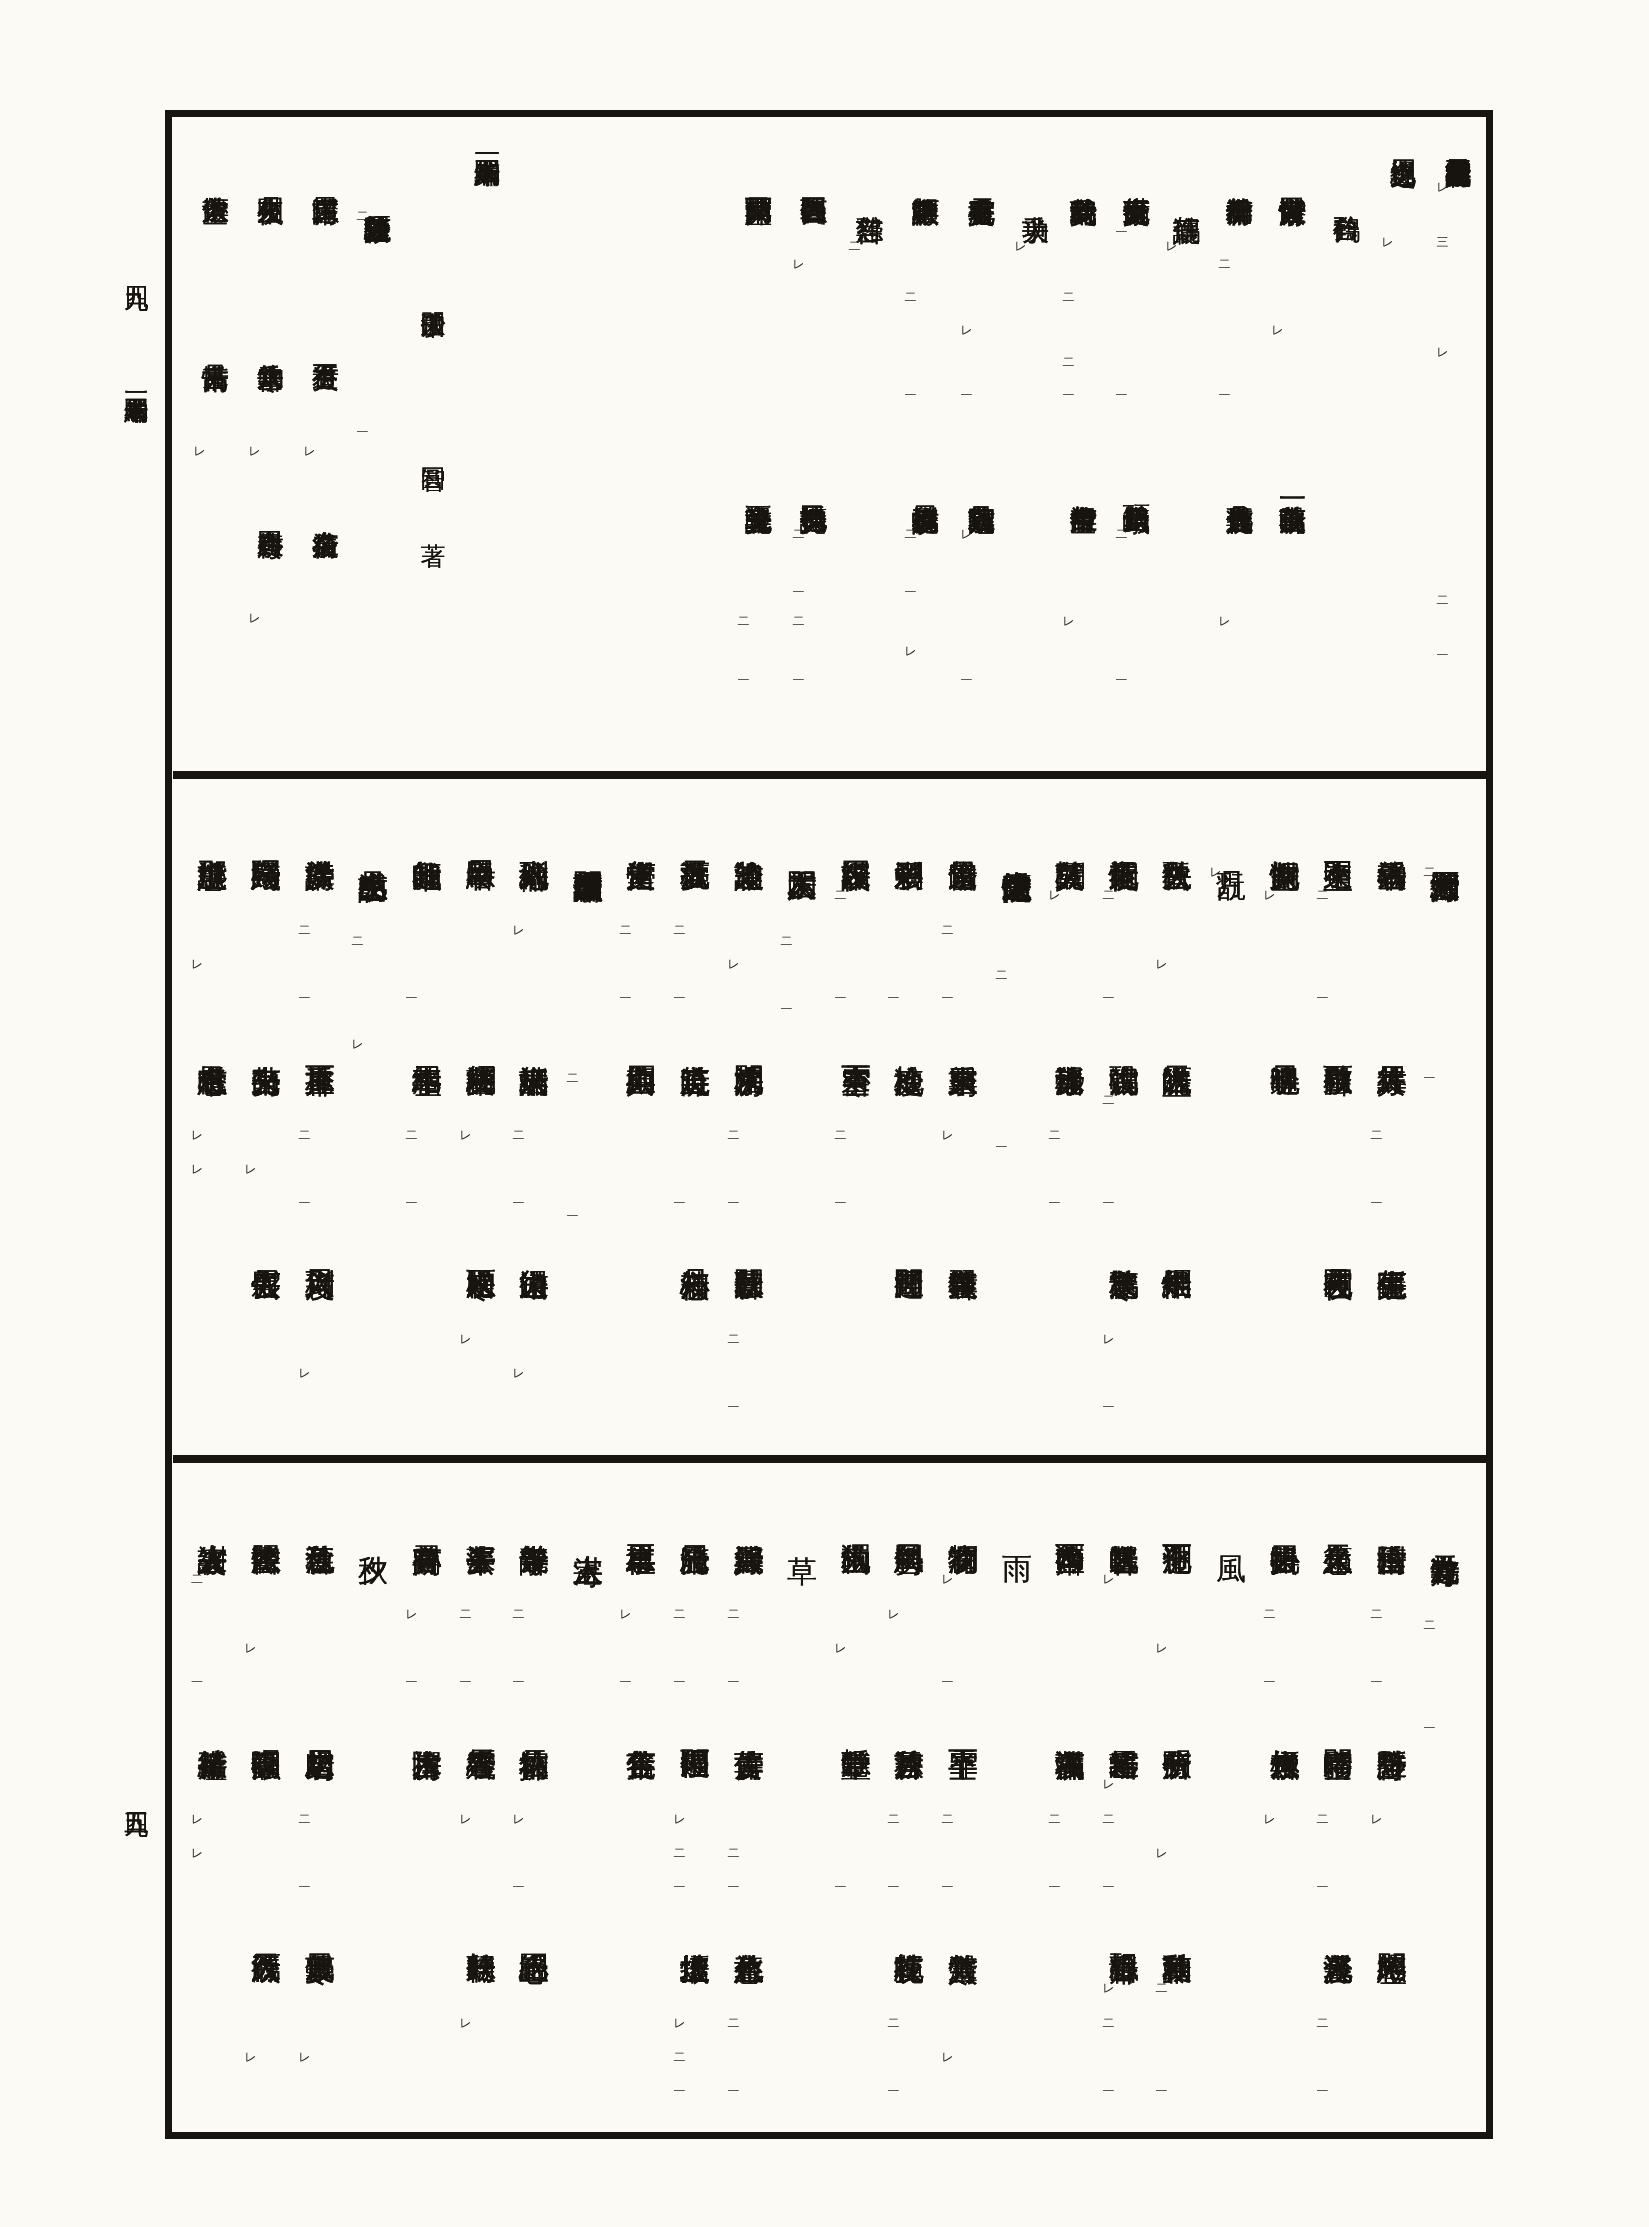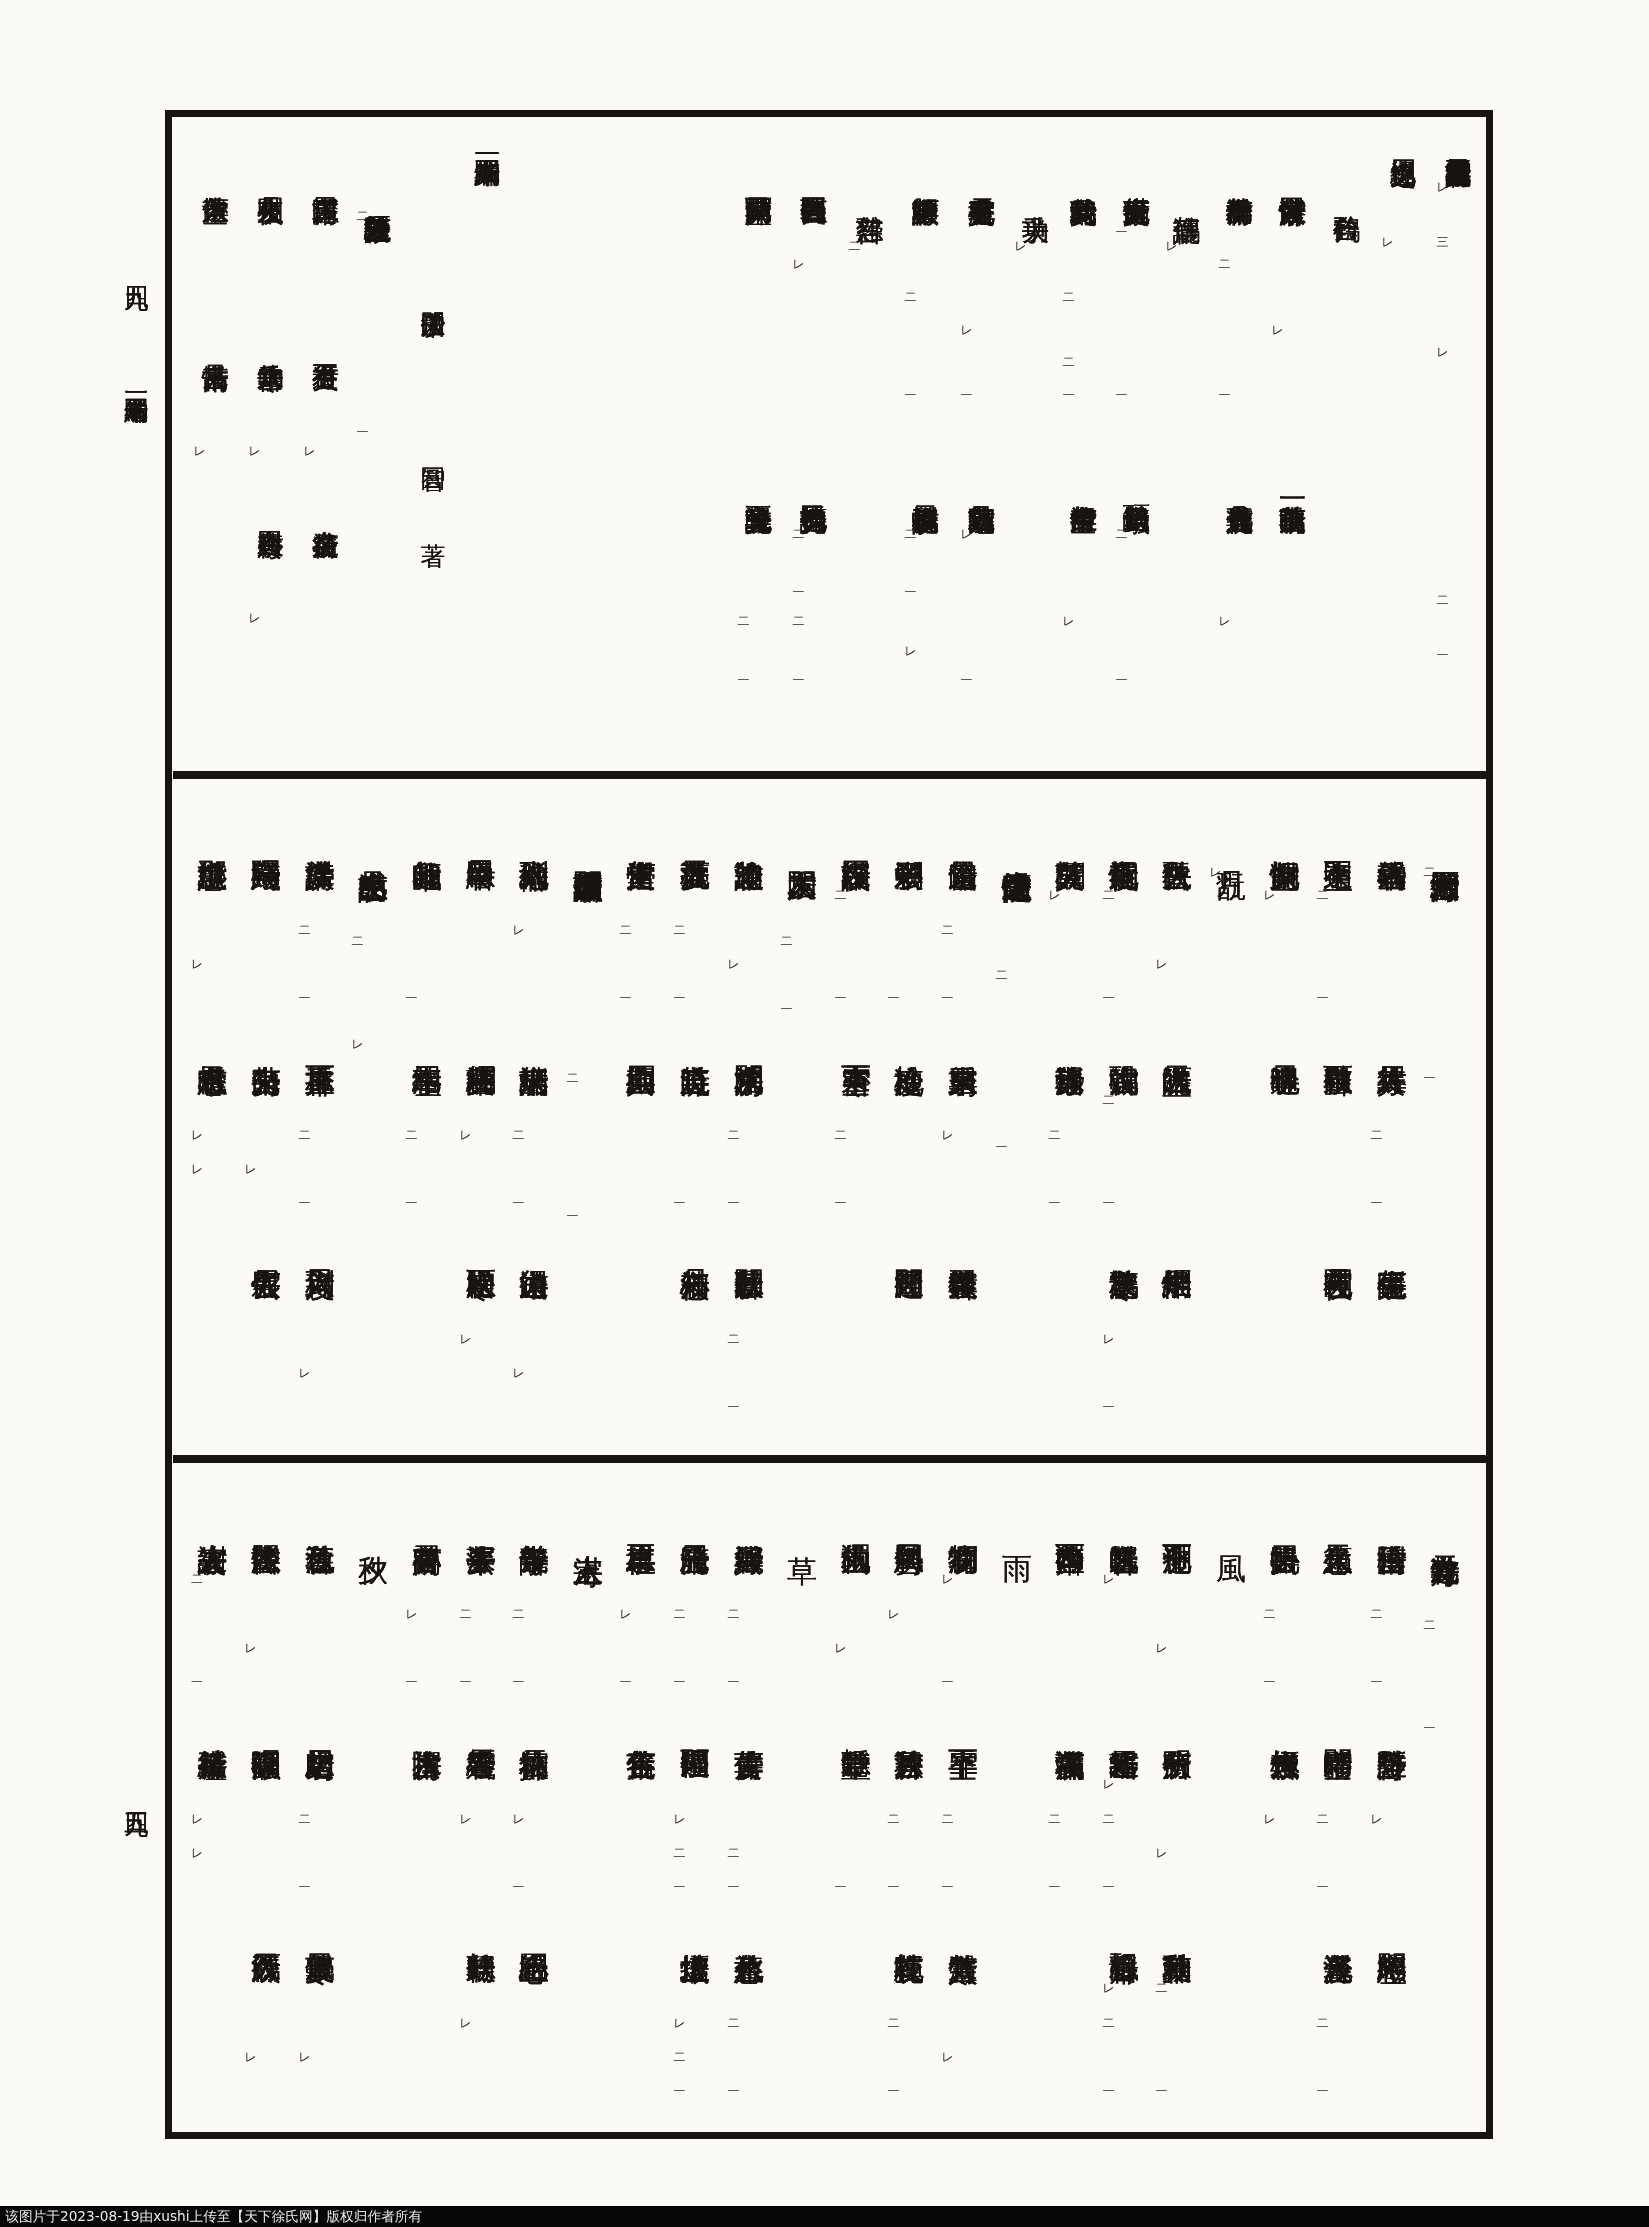--- a/index.html
+++ b/index.html
@@ -841,18 +841,15 @@
   <div class="vmargin" style="left:121px;top:268px;height:94px">
     <span>九四九</span>
   </div>
   <div class="vmargin" style="left:121px;top:380px;height:206px">
     <span>閑居編卷五十一</span>
   </div>
   <div class="vmargin" style="left:121px;top:1794px;height:94px">
     <span>九四五</span>
   </div>
 
-  <div id="watermark-bar" style="background: rgb(7, 7, 7);">
-    <span id="watermark-text" style="color: rgb(235, 235, 235);">该图片于2023-08-19由xushi上传至【天下徐氏网】版权归作者所有</span>
-  </div>
 
 </div>
 
 
 </body></html>

